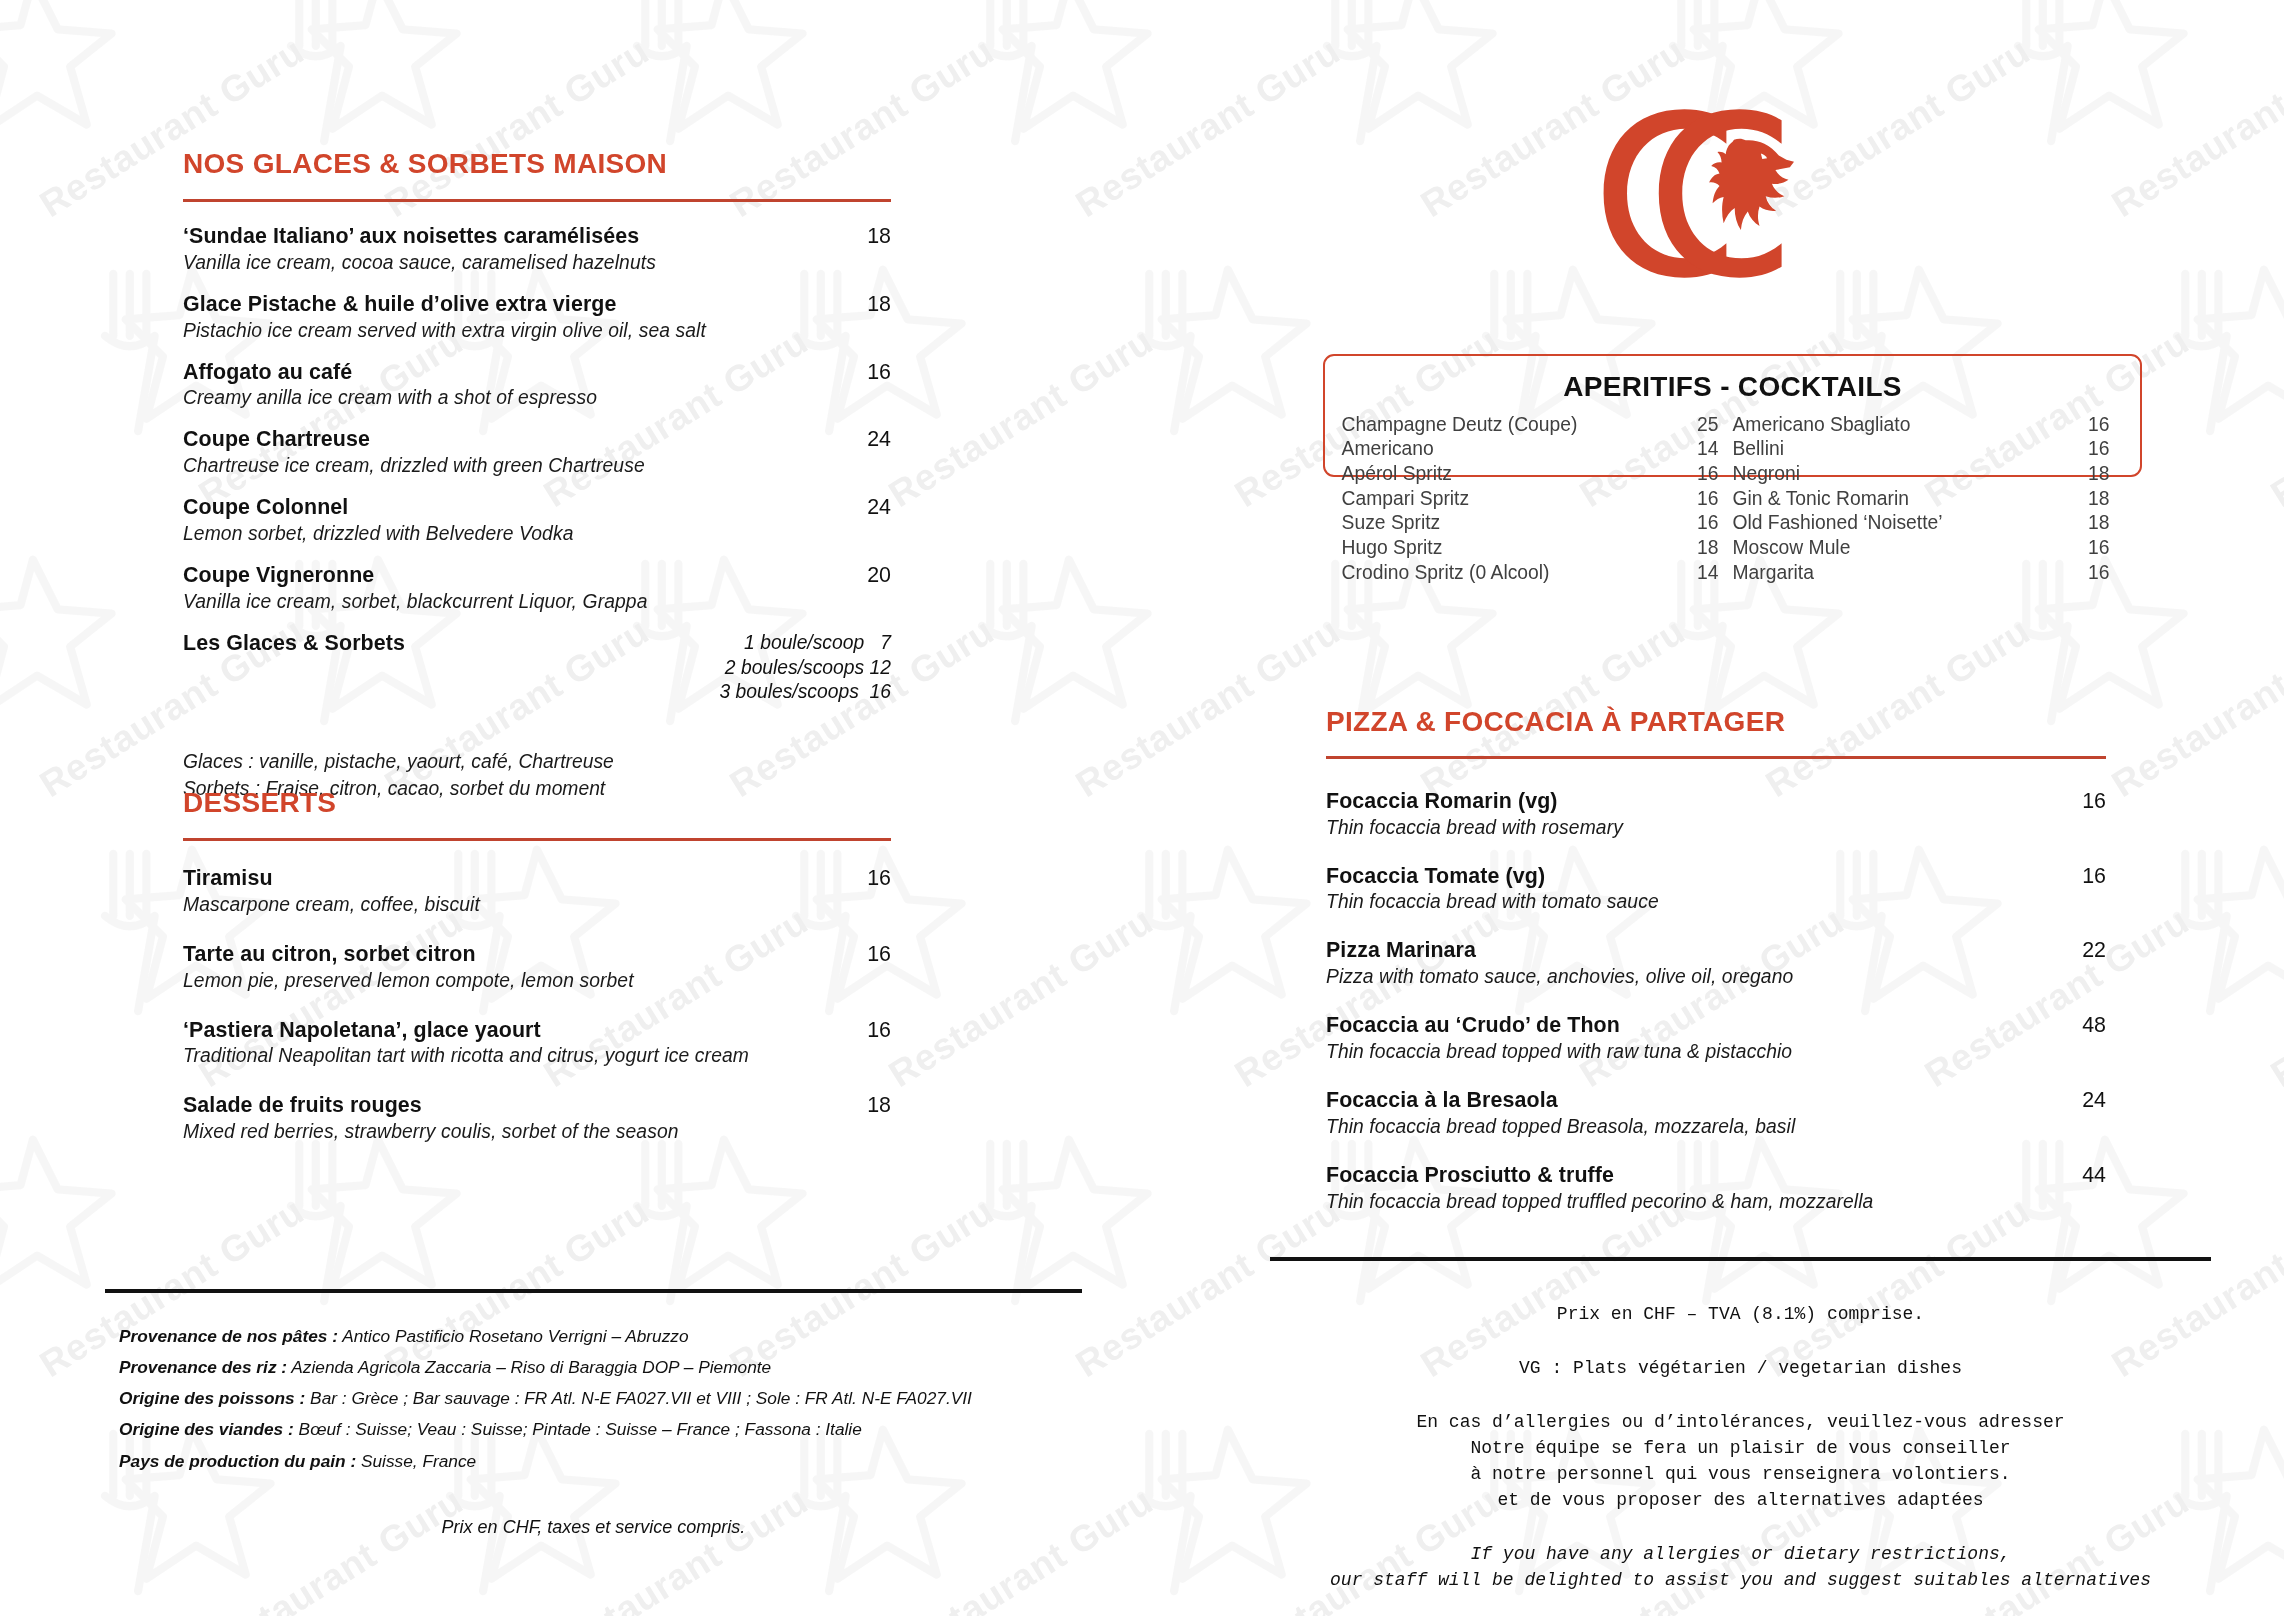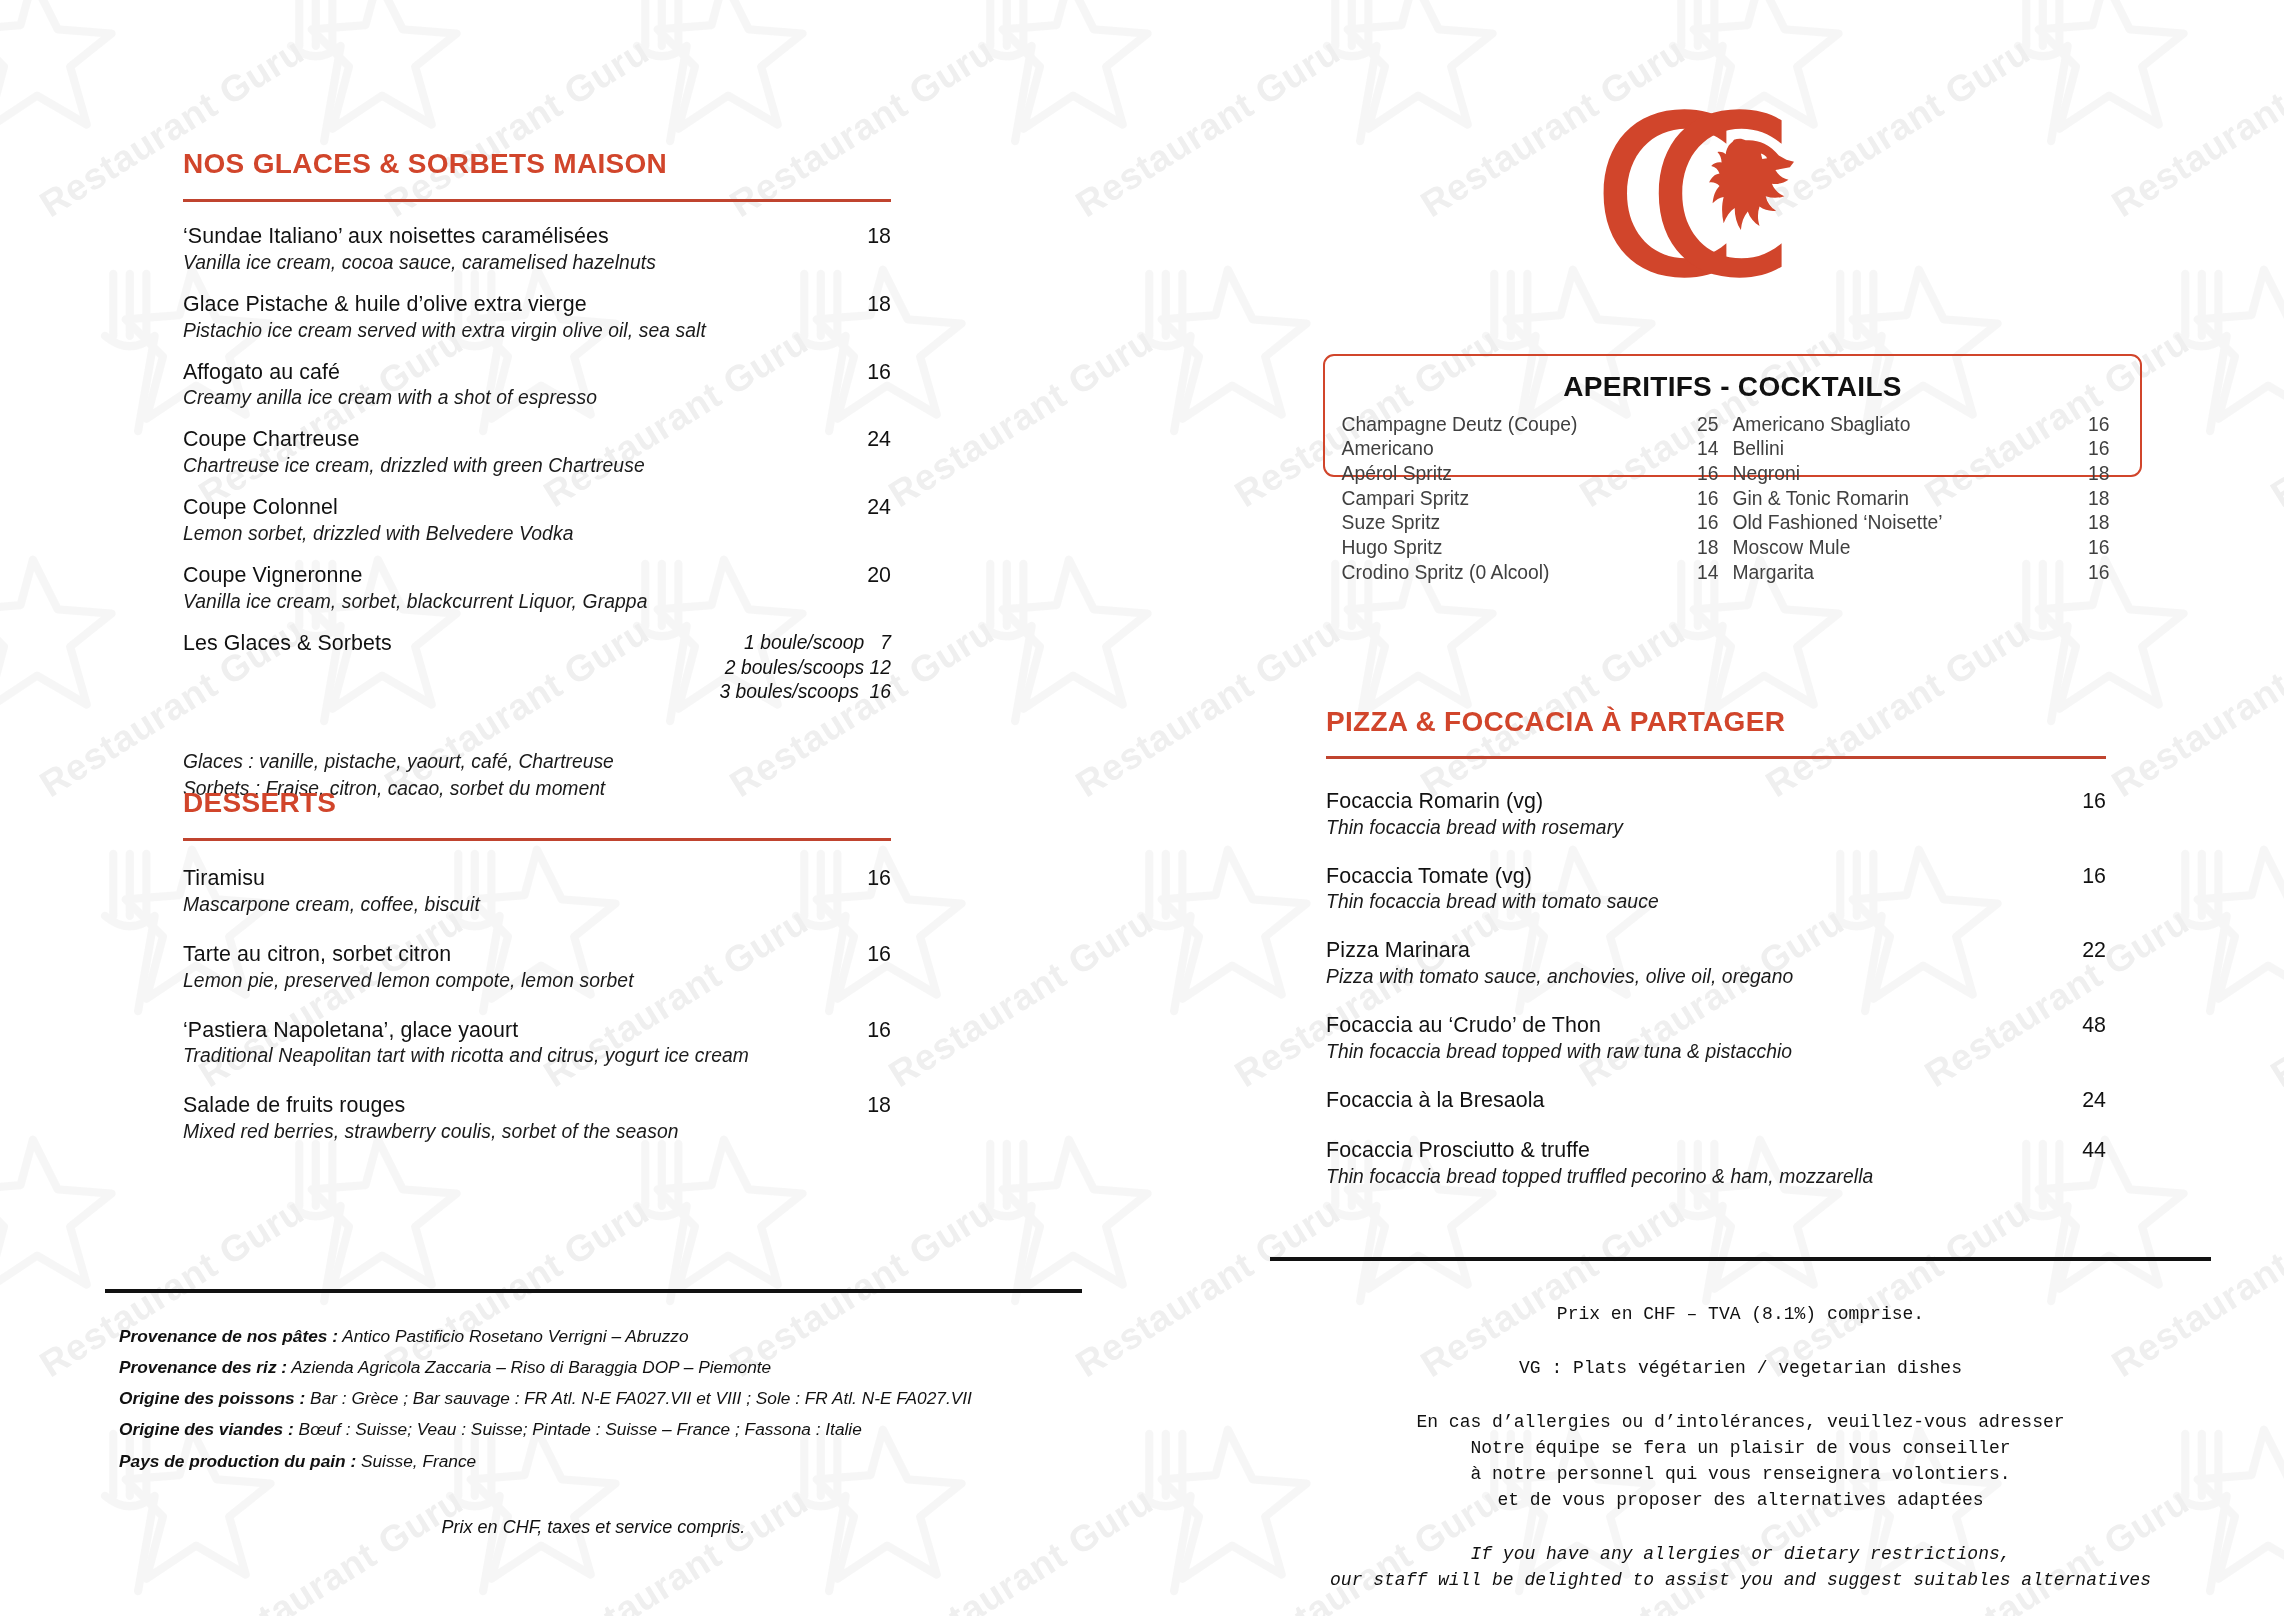--- a/index.html
+++ b/index.html
@@ -82,21 +82,21 @@
   
   .menu-list { margin: 0; padding: 0; }
   .menu-item { margin-bottom: 18px; }
   .item-head {
     display: flex;
     align-items: baseline;
     justify-content: space-between;
   }
   .item-name {
     font-size: 21.4px;
-    font-weight: 400;
+    font-weight: 700;
     color: #111;
     letter-spacing: 0.1px;
   }
   .item-price {
     font-size: 21.4px;
     font-weight: 400;
     color: #111;
     text-align: right;
     flex: 0 0 auto;
     padding-left: 21px;
@@ -780,20 +780,21 @@
             <span class="item-price">48</span>
           </div>
           <div class="item-desc">Thin focaccia bread topped with raw tuna &amp; pistacchio</div>
         </div>
 
         <div class="menu-item" style="margin-bottom:25px;">
           <div class="item-head">
             <span class="item-name">Focaccia à la Bresaola</span>
             <span class="item-price">24</span>
           </div>
+          <div class="item-desc">Thin focaccia bread topped Breasola, mozzarela, basil</div>
         </div>
 
         <div class="menu-item" style="margin-bottom:0;">
           <div class="item-head">
             <span class="item-name">Focaccia Prosciutto &amp; truffe</span>
             <span class="item-price">44</span>
           </div>
           <div class="item-desc">Thin focaccia bread topped truffled pecorino &amp; ham, mozzarella</div>
         </div>
 

